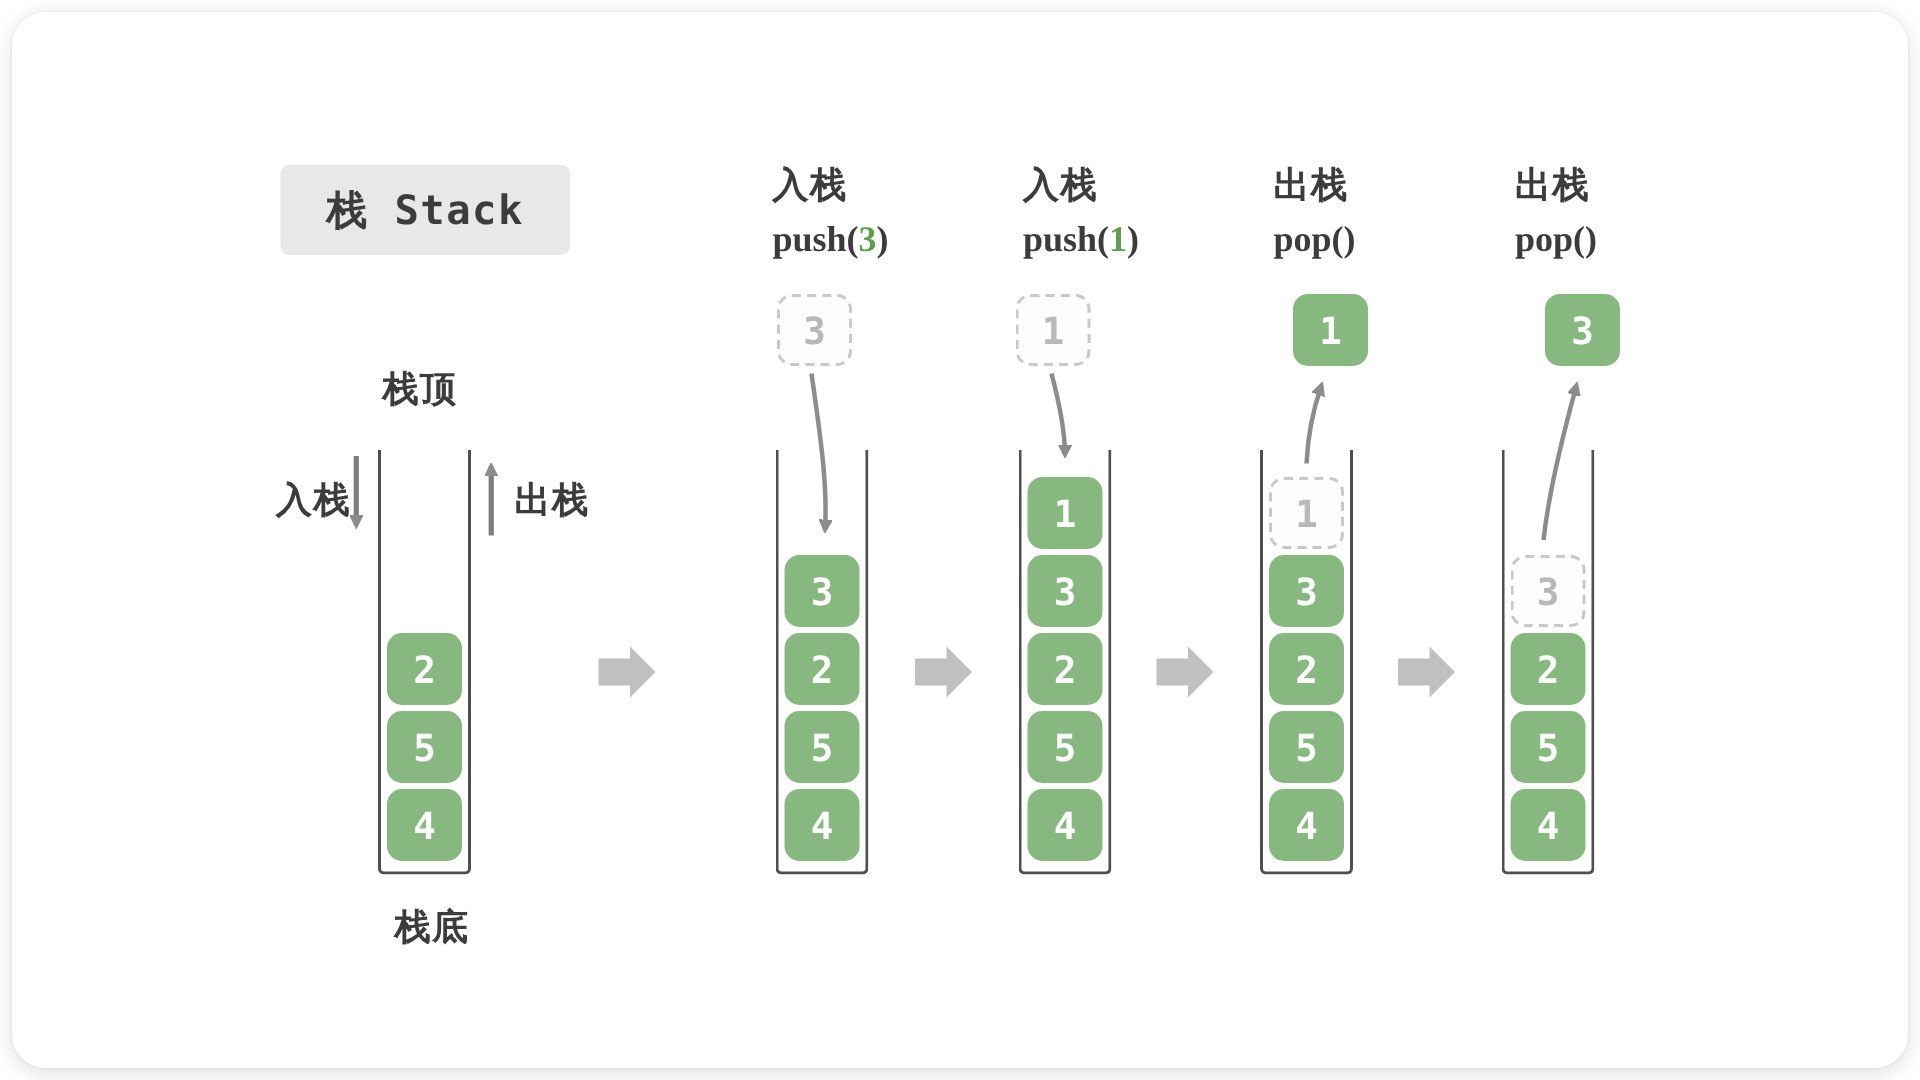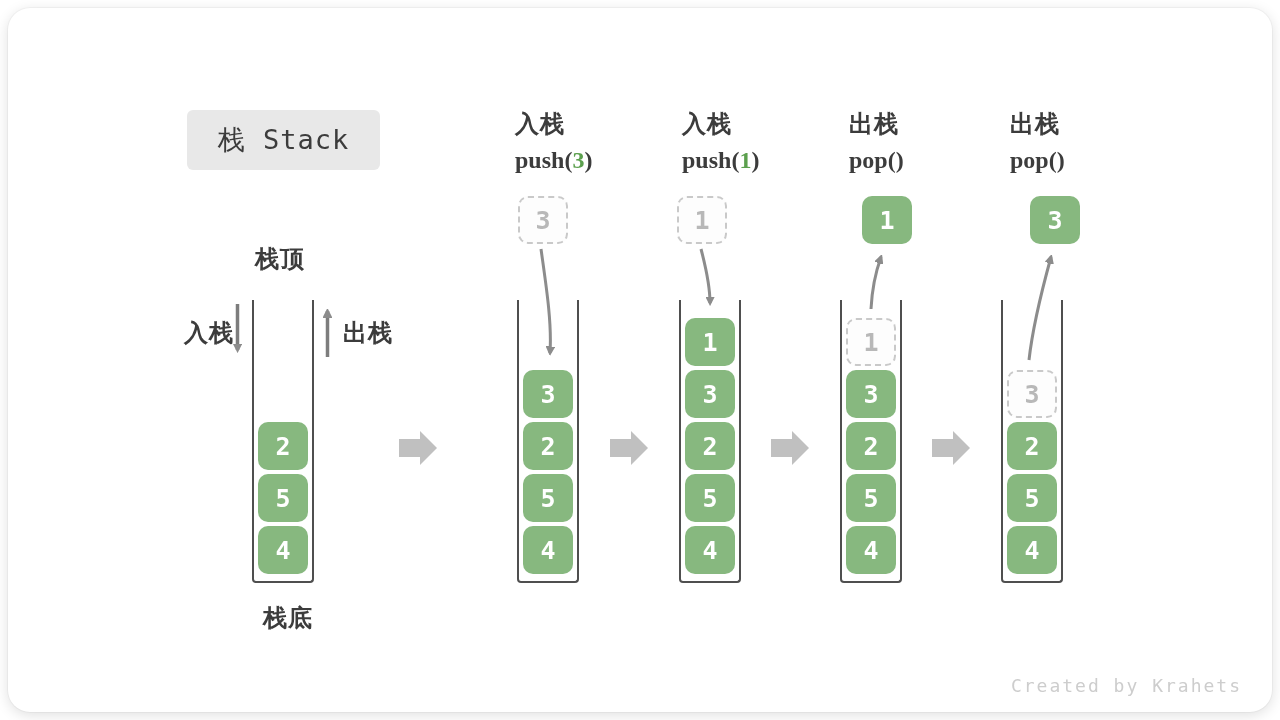--- a/index.html
+++ b/index.html
@@ -18,21 +18,21 @@
   html,body{width:1280px;height:720px;background:#ffffff;overflow:hidden;
     font-family:"Liberation Sans","DejaVu Sans",sans-serif;}
   #canvas{position:absolute;left:0;top:0;width:1280px;height:720px;}
   .card{position:absolute;left:8px;top:8px;width:1264px;height:704px;
     background:#ffffff;border-radius:22px;
     box-shadow:0 3px 14px rgba(0,0,0,.13),0 0 0 1px rgba(0,0,0,.03);}
   .title-box{position:absolute;left:187px;top:110px;width:193px;height:60px;
     background:var(--title-bg);border-radius:6px;
     display:flex;align-items:center;justify-content:center;}
   .title-box span{font-family:"DejaVu Sans Mono","Liberation Mono",monospace;
-    font-weight:normal;font-size:27px;color:var(--ink);letter-spacing:1px;}
+    font-weight:bold;font-size:27px;color:var(--ink);letter-spacing:1px;}
   .op{position:absolute;top:105px;color:var(--ink);}
   .op-cn{font-size:24px;font-weight:600;line-height:37px;letter-spacing:1px;}
   .op-code{font-family:Liberation Serif, serif;
     font-size:24px;line-height:36px;font-weight:600;}
   .op-code .arg{color:var(--arg-green);font-weight:bold;}
   .side-label{position:absolute;font-size:24px;font-weight:bold;color:var(--ink);letter-spacing:1px;}
   .stack-container{position:absolute;
     border-left:2px solid var(--wall);border-right:2px solid var(--wall);
     border-bottom:2px solid var(--wall);border-radius:0 0 4px 4px;background:transparent;}
   .block{position:absolute;left:4px;width:50px;height:48px;border-radius:10px;
@@ -130,14 +130,13 @@
     <path d="M701,249 C706,268 710,286 710,303" fill="none" stroke="#8c8c8c" stroke-width="3" marker-end="url(#ah)"></path>
     <path d="M871,309 C872,289 876,271 881,257" fill="none" stroke="#8c8c8c" stroke-width="3" marker-end="url(#ah)"></path>
     <path d="M1029,360 C1033,324 1043,286 1051,257" fill="none" stroke="#8c8c8c" stroke-width="3" marker-end="url(#ah)"></path>
 
     <polygon points="399,439 420,439 420,431 437,448 420,465 420,457 399,457" fill="#c0c0c0"></polygon>
     <polygon points="610,439 631,439 631,431 648,448 631,465 631,457 610,457" fill="#c0c0c0"></polygon>
     <polygon points="771,439 792,439 792,431 809,448 792,465 792,457 771,457" fill="#c0c0c0"></polygon>
     <polygon points="932,439 953,439 953,431 970,448 953,465 953,457 932,457" fill="#c0c0c0"></polygon>
   </svg>
 
-  <div class="watermark">Created by Krahets</div>
 </div>
 
 </body></html>

